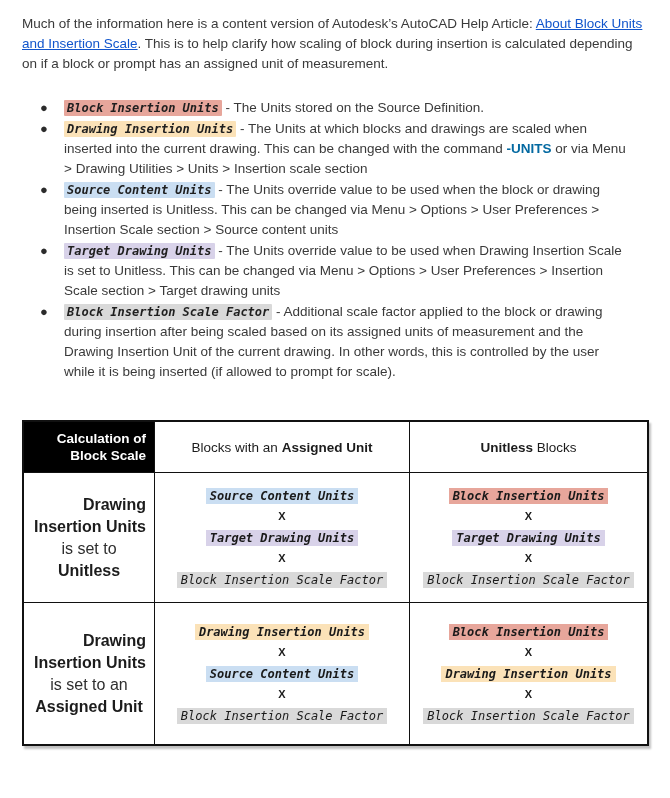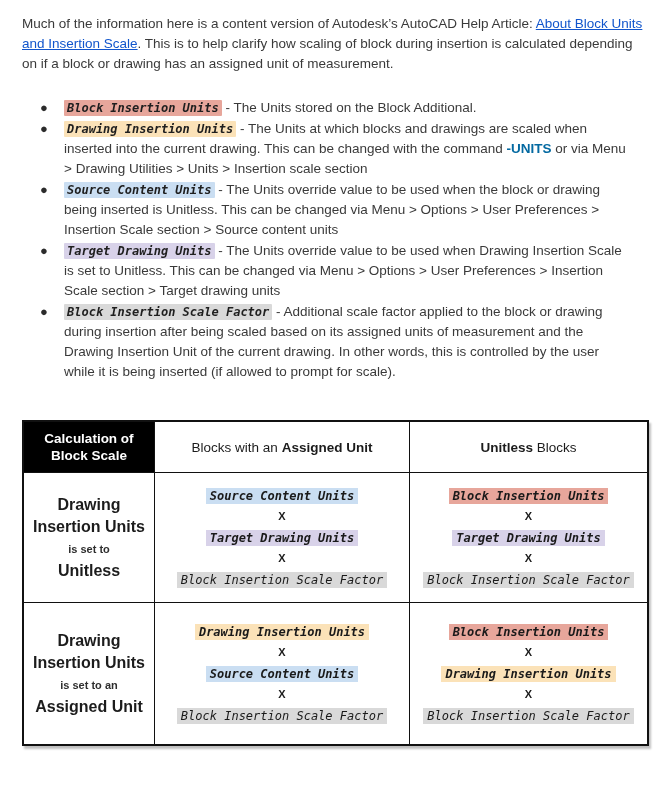--- a/index.html
+++ b/index.html
@@ -42,55 +42,55 @@
   }
   .cell {
     border-left:1px solid #111;
     border-top:1px solid #111;
     display:flex; flex-direction:column;
     align-items:center; justify-content:center;
     text-align:center;
     box-sizing:border-box;
     padding:6px 8px;
   }
-  .cell:nth-child(3n+1){ border-left:none; }
+  .cell:nth-child(3n+1){ border-left:none;text-align:right; }
   .cell:nth-child(-n+3){ border-top:none; }
 
   .th { min-height:50px; font-size:13.5px; color:#1c1c1c; }
   .th-dark { background:var(--header-bg,#000); color:var(--header-fg,#fff); font-weight:bold; line-height:17px; }
   .bold { font-weight:bold; }
   .r1 { min-height:130px; }
   .r2 { min-height:142px; }
 
   .label-cell { font-size:16px; line-height:22px; color:#1c1c1c; }
   .lbl-bold { font-weight:bold; }
-  .lbl-mid { font-size:11px; font-weight:bold; color:#2e2e2e; }
+  .lbl-mid { font-size:16px; font-weight:normal; color:#2e2e2e; }
 
   .formula .fline { margin:1.5px 0; line-height:17px; }
   .fterm {
     font-family:"DejaVu Sans Mono", monospace;
     font-style:italic;
     font-size:12px; color:#1a1a1a;
     padding:1px 4px;
     white-space:nowrap;
   }
   .fx { font-size:11px; font-weight:bold; color:#1a1a1a; line-height:13px; }
 </style>
 </head>
 <body>
 
 <div class="page">
 
-  <p class="intro"><span>Much of the information here is a content version of Autodesk’s AutoCAD Help Article: </span><a class="link" href="#">About Block Units and Insertion Scale</a><span>. This is to help clarify how scaling of block during insertion is calculated depending on if a block or drawing has an assigned unit of measurement.</span></p>
+  <p class="intro"><span>Much of the information here is a content version of Autodesk’s AutoCAD Help Article: </span><a class="link" href="#">About Block Units and Insertion Scale</a><span>. This is to help clarify how scaling of block during insertion is calculated depending on if a block or prompt has an assigned unit of measurement.</span></p>
 
   <div class="bullets">
 
     <div class="bullet">
       <span class="marker">●</span>
-      <div class="content"><span class="term" style="background-color: rgb(231, 166, 155);">Block Insertion Units</span><span> - The Units stored on the Block Additional.</span></div>
+      <div class="content"><span class="term" style="background-color: rgb(231, 166, 155);">Block Insertion Units</span><span> - The Units stored on the Source Definition.</span></div>
     </div>
 
     <div class="bullet">
       <span class="marker">●</span>
       <div class="content"><span class="term" style="background-color: rgb(251, 226, 184);">Drawing Insertion Units</span><span> - The Units at which blocks and drawings are scaled when inserted into the current drawing. This can be changed with the command </span><span class="cmd-bold">-UNITS</span><span> or via Menu &gt; Drawing Utilities &gt; Units &gt; Insertion scale section</span></div>
     </div>
 
     <div class="bullet">
       <span class="marker">●</span>
       <div class="content"><span class="term" style="background-color: rgb(202, 222, 242);">Source Content Units</span><span> - The Units override value to be used when the block or drawing being inserted is Unitless. This can be changed via Menu &gt; Options &gt; User Preferences &gt; Insertion Scale section &gt; Source content units</span></div>

